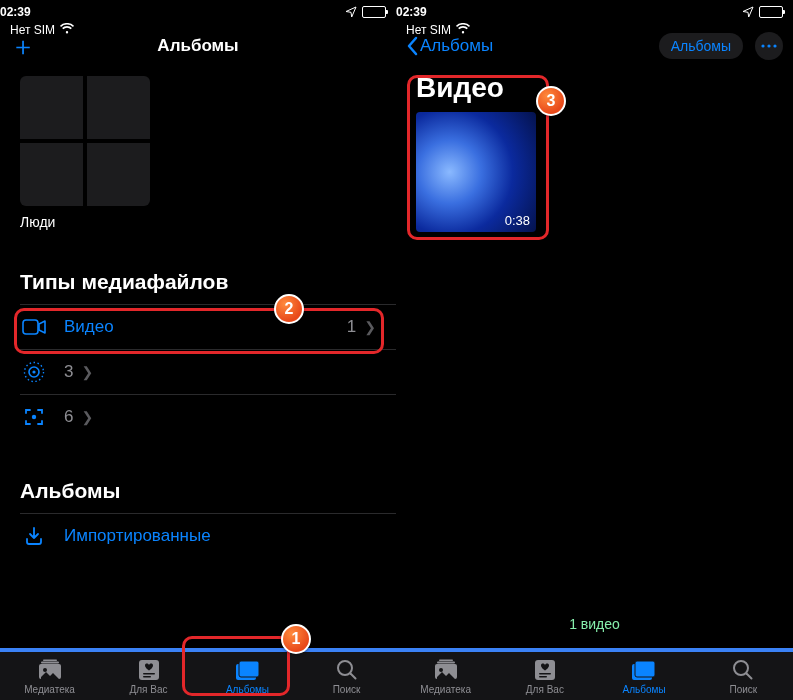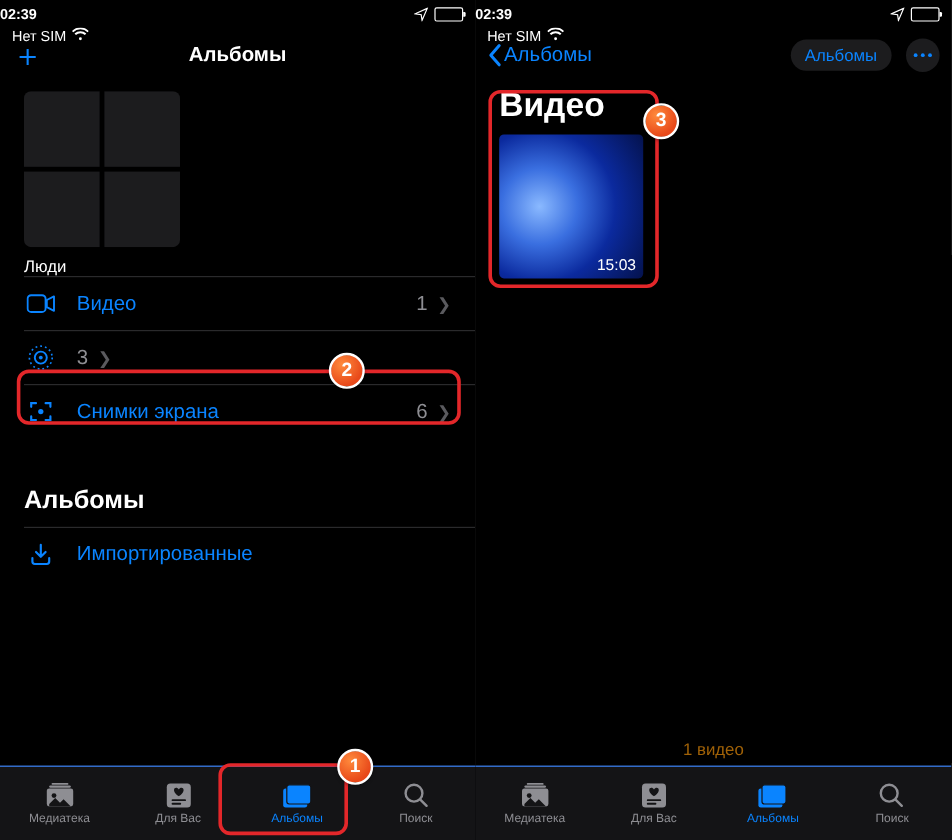--- a/index.html
+++ b/index.html
@@ -117,28 +117,28 @@
   .thumb-wrap { padding: 0 20px; }
   .video-thumb {
     width: 120px; height: 120px; border-radius: 4px; position: relative; overflow: hidden;
     background: radial-gradient(circle at 28% 50%, #8ab9ff 0%, #3a6fe0 30%, #0b2a9e 60%, #04124d 100%);
   }
   .video-dur {
     position: absolute; right: 6px; bottom: 4px; color: #fff; font-size: 13px; font-weight: 500;
   }
   .video-count {
     position: absolute; bottom: 10px; left: 0; right: 0; text-align: center;
-    color: #a16207; font-size: 14px;
+    color: #86efac; font-size: 14px;
   }
 
   
   .tabbar {
-    position: absolute; bottom: 0; left: 0; right: 0; height: 62px;
+    position: absolute; bottom: 0; left: 0; right: 0; height: 52px;
     background: rgba(20,20,22,0.98);
-    display: flex; border-top: 1px solid #3b82f6;
+    display: flex; border-top: 4px solid #3b82f6;
   }
   .tab {
     flex: 1; display: flex; flex-direction: column; align-items: center; justify-content: center;
     gap: 2px; color: #8e8e93; font-size: 10px;
   }
   .tab.active { color: #0a84ff; }
   .tab-icon { height: 24px; display: flex; align-items: center; justify-content: center; }
 
   
   .callout {
@@ -197,20 +197,21 @@
       <div class="people-block">
         <div class="people-grid">
           <div class="people-cell"></div>
           <div class="people-cell"></div>
           <div class="people-cell"></div>
           <div class="people-cell"></div>
         </div>
         <div class="people-label">Люди</div>
       </div>
 
+      <div class="section-header">Типы медиафайлов</div>
       <div class="divider"></div>
 
       <div class="row">
         <span class="row-icon">
           <svg width="24" height="16" viewBox="0 0 24 16">
               <rect x="1" y="1" width="15" height="14" rx="3" fill="none" stroke="#0a84ff" stroke-width="1.6"></rect>
               <path d="M17 5l6-3v12l-6-3z" fill="none" stroke="#0a84ff" stroke-width="1.6" stroke-linejoin="round"></path>
             </svg>
         </span>
         <span class="row-label">Видео</span>
@@ -232,21 +233,20 @@
       </div>
       <div class="divider"></div>
 
       <div class="row">
         <span class="row-icon">
           <svg width="22" height="22" viewBox="0 0 22 22">
               <path d="M3 7V4h4M19 7V4h-4M3 15v3h4M19 15v3h-4" fill="none" stroke="#0a84ff" stroke-width="1.8" stroke-linecap="round"></path>
               <circle cx="11" cy="11" r="2.2" fill="#0a84ff"></circle>
             </svg>
         </span>
-        <span class="row-label">Снимки экрана</span>
         <span class="row-count">6</span>
         <span class="chev">❯</span>
       </div>
 
       <div class="section-header">Альбомы</div>
       <div class="divider"></div>
 
       <div class="row">
         <span class="row-icon">
           <svg width="22" height="22" viewBox="0 0 22 22">
@@ -340,21 +340,21 @@
               <circle cx="14" cy="2" r="1.6" fill="#0a84ff"></circle>
             </svg>
         </span>
       </div>
     </div>
 
     <div class="content-right">
       <div class="video-title">Видео</div>
       <div class="thumb-wrap">
         <div class="video-thumb">
-          <span class="video-dur">15:03</span>
+          <span class="video-dur">0:38</span>
         </div>
       </div>
       <div class="video-count">1 видео</div>
     </div>
 
     <div class="tabbar">
       <div class="tab">
         <span class="tab-icon">
           <svg width="26" height="22" viewBox="0 0 26 22">
               <rect x="2" y="5" width="22" height="15" rx="2" fill="#8e8e93"></rect>

